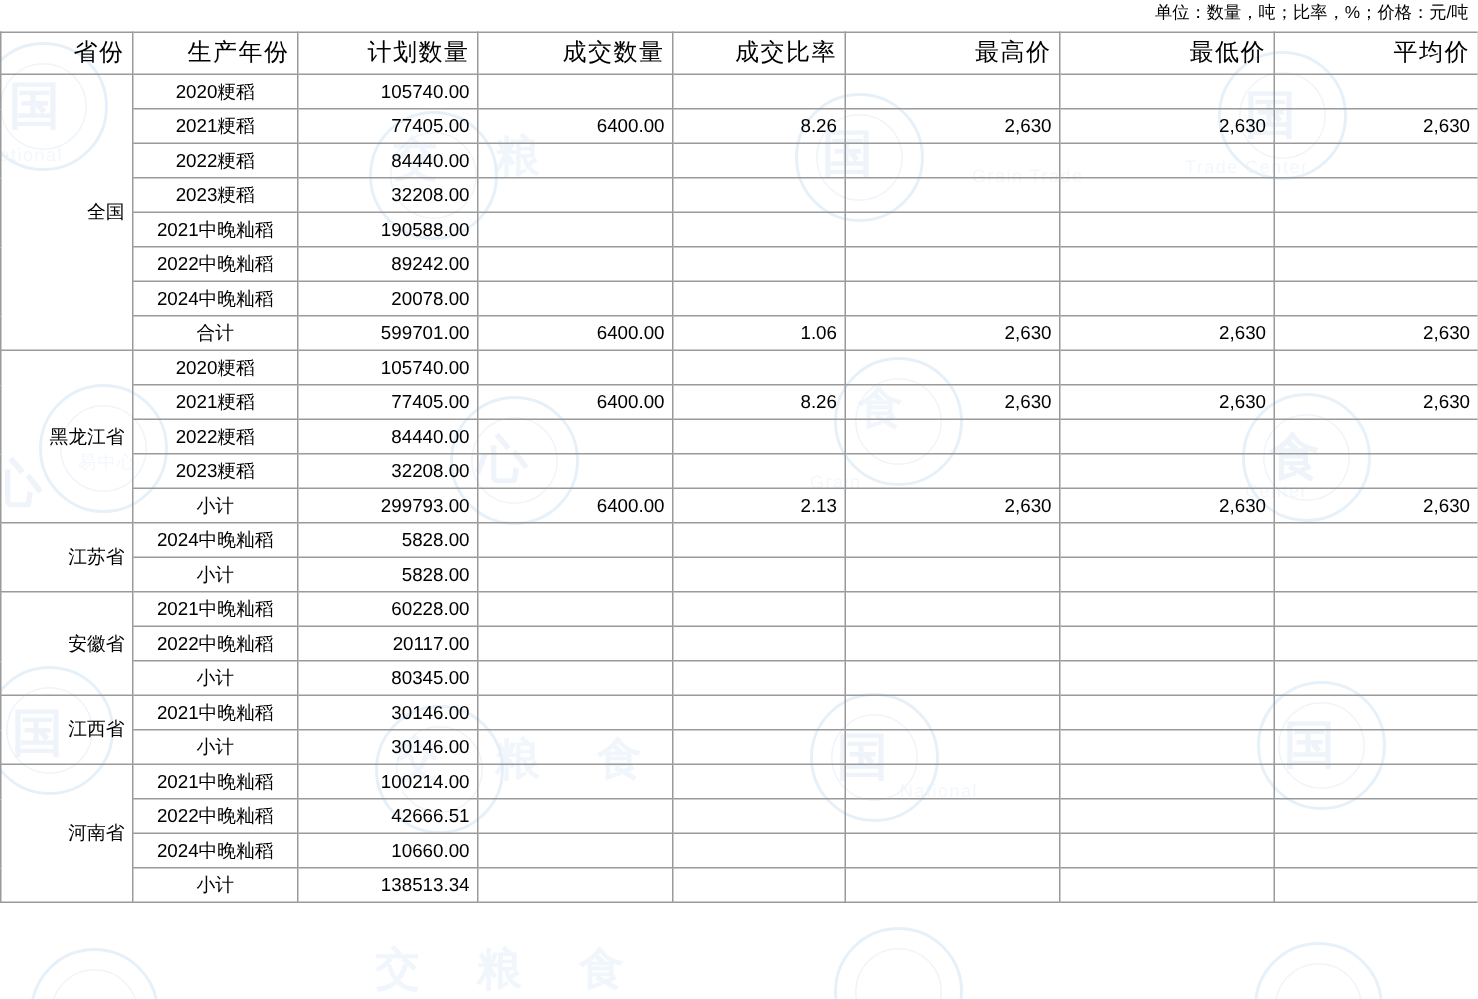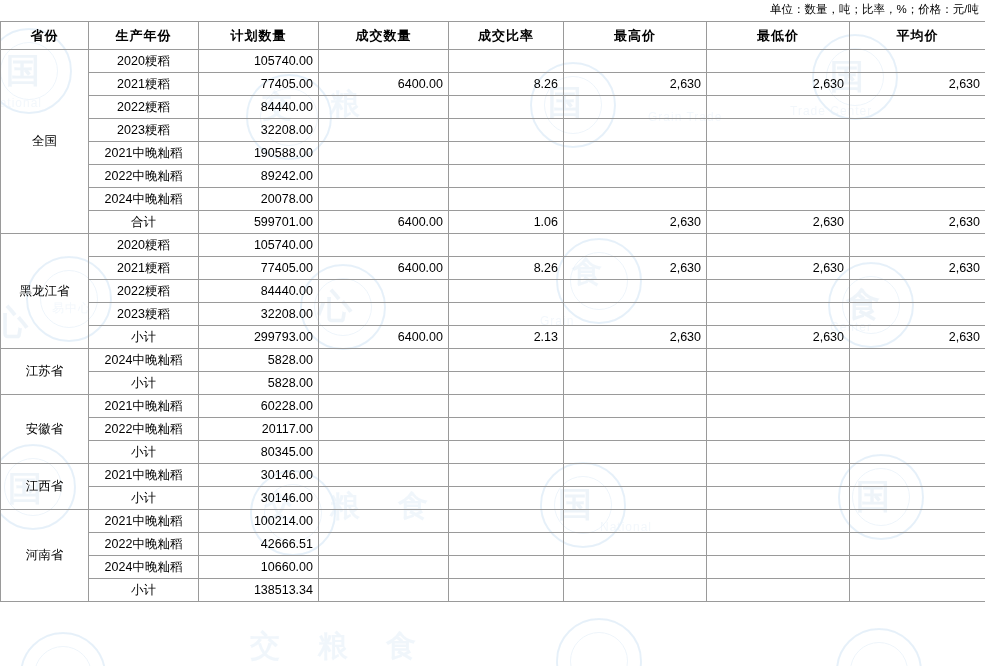--- a/index.html
+++ b/index.html
@@ -92,28 +92,28 @@
   col.c7 { width: 136px; }
 
   th, td {
     border: 1px solid #9a9a9a;
     font-size: 12.5px;
     height: 22px;
     padding: 0 5px;
     background: transparent;
   }
   thead th {
-    text-align: center;
-    font-weight: bold;
-    font-size: 13px;
+    text-align: right;
+    font-weight: normal;
+    font-size: 16px;
     height: 27px;
     letter-spacing: 1px;
   }
   td.prov {
-    text-align: center;
+    text-align: right;
     vertical-align: middle;
   }
   td.year {
     text-align: center;
   }
   td.num {
     text-align: right;
     font-size: 12.5px;
   }
 </style>

